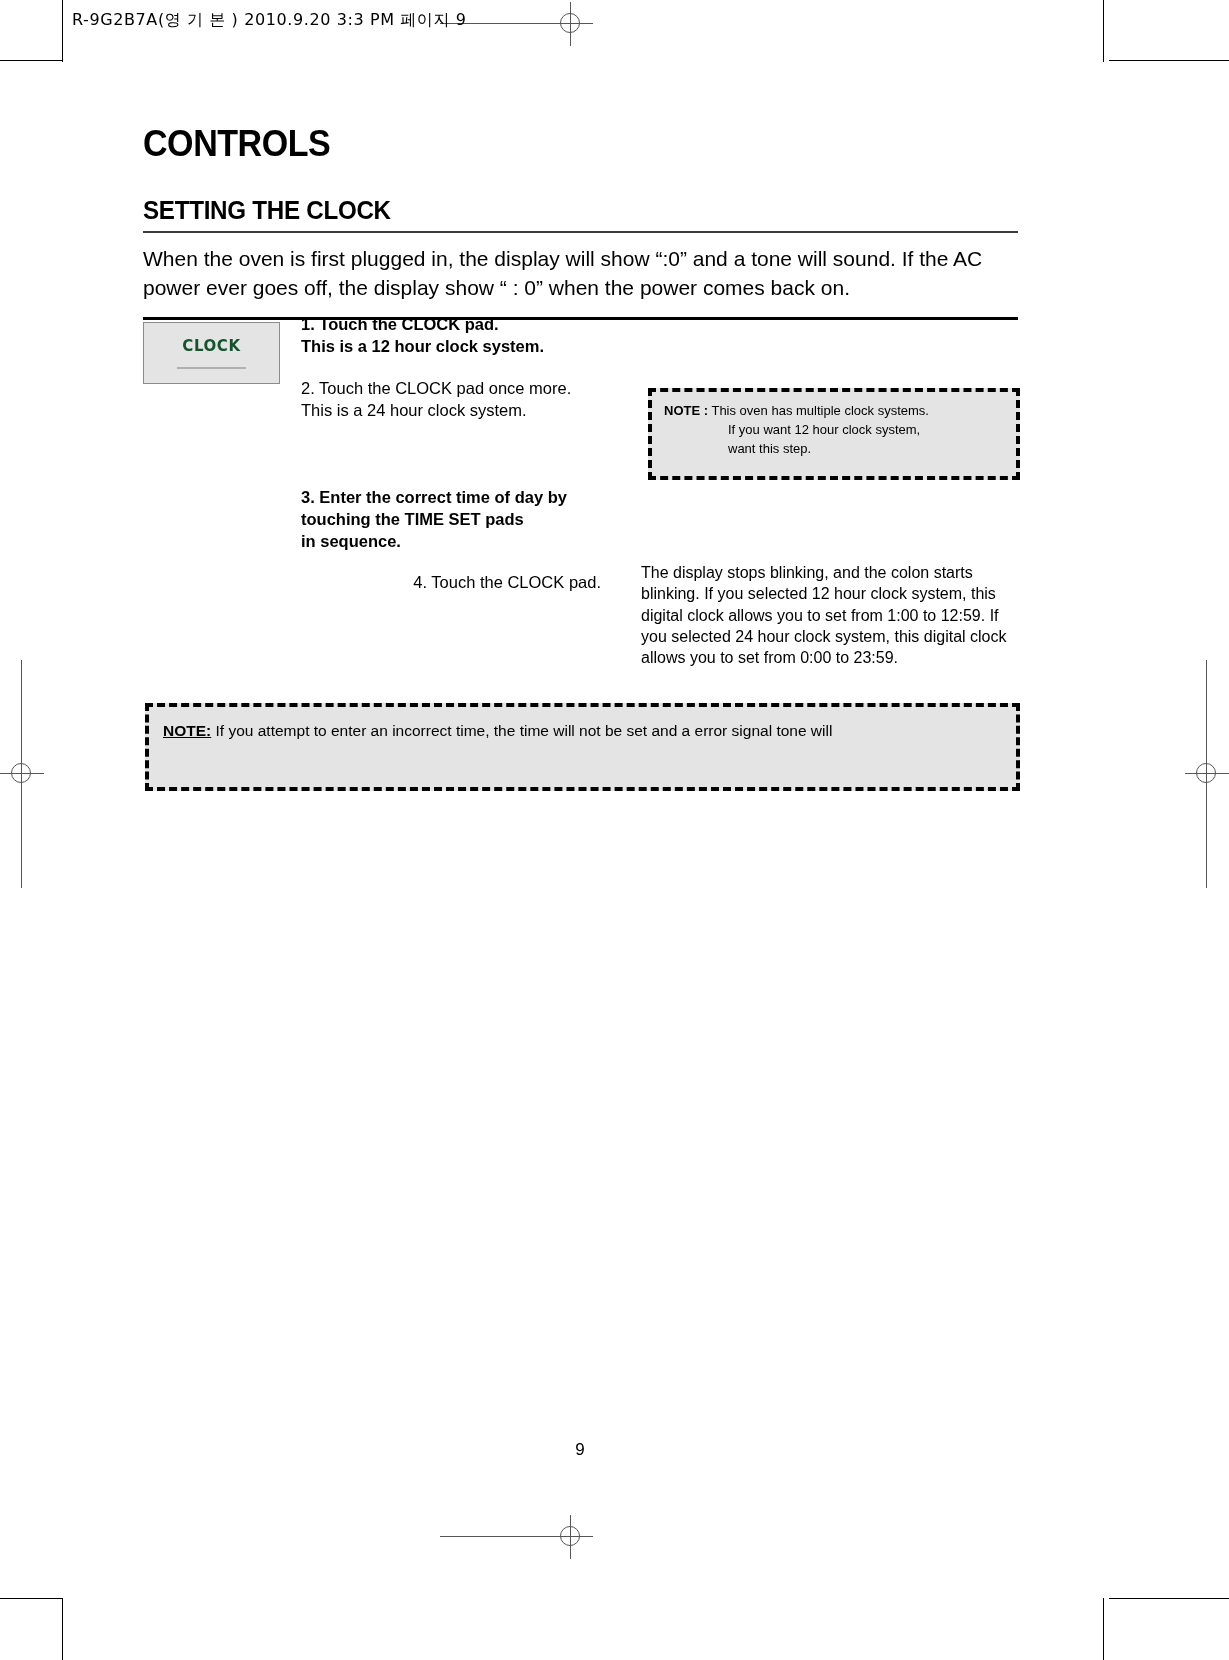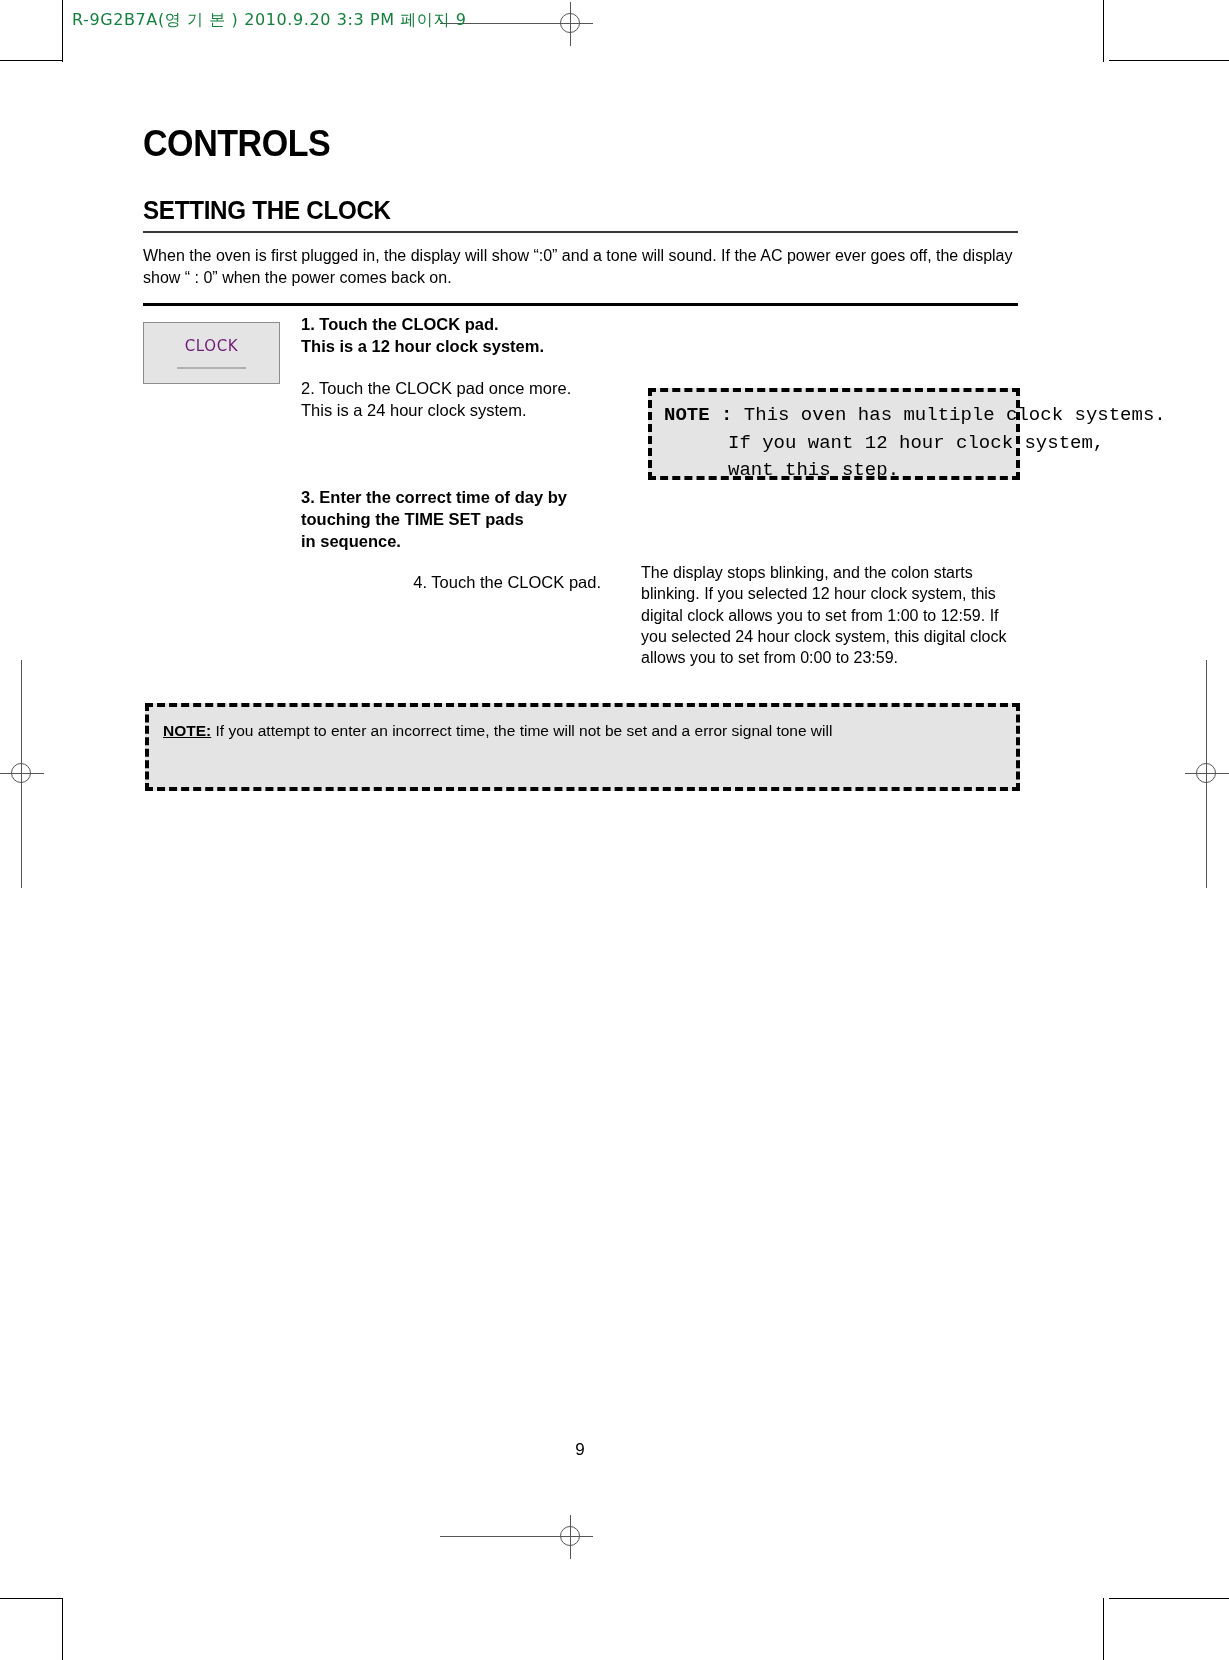--- a/index.html
+++ b/index.html
@@ -71,21 +71,21 @@
   .guide-right-v { left: 1206px; top: 660px;  width: 1px;   height: 92px; }
   .guide-right-v2{ left: 1206px; top: 796px;  width: 1px;   height: 92px; }
 
   
   .header-stamp {
     position: absolute;
     left: 72px;
     top: 10px;
     font-size: 16px;
     letter-spacing: 0.6px;
-    color: #15803d;
+    color: #000000;
     white-space: nowrap;
     font-family: "DejaVu Sans", sans-serif;
   }
 
   
   .page {
     position: absolute;
     left: 143px;
     top: 125px;
     width: 875px;
@@ -112,21 +112,21 @@
   }
 
   .rule-thin {
     width: 875px;
     height: 2px;
     background: #3a3a3a;
     margin: 0 0 12px 0;
   }
 
   .intro {
-    font-size: 16px;
+    font-size: 21px;
     line-height: 1.38;
     margin: 0 0 14px 0;
   }
 
   .rule-thick {
     width: 875px;
     height: 3px;
     background: #000;
     margin: 0 0 22px 0;
   }
@@ -141,23 +141,23 @@
     background: #e4e4e4;
     border: 1px solid #8c8c8c;
     box-sizing: border-box;
   }
   .clock-pad .pad-label {
     position: absolute;
     left: 0; right: 0;
     top: 14px;
     text-align: center;
     font-size: 15px;
-    font-weight: normal;
+    font-weight: bold;
     letter-spacing: 0.6px;
-    color: #701a75;
+    color: #14532d;
     font-family: "DejaVu Sans", sans-serif;
   }
   .clock-pad .pad-underline {
     position: absolute;
     left: 33px;
     right: 33px;
     top: 44px;
     height: 2px;
     background: #b0b0b0;
   }
@@ -182,24 +182,23 @@
     box-sizing: border-box;
   }
   .note-side {
     left: 648px;
     top: 388px;
     width: 372px;
     height: 92px;
     padding: 10px 12px 0 12px;
   }
   .note-side .note-line {
-    font-size: 19px;
+    font-size: 13px;
     line-height: 1.45;
     white-space: nowrap;
-    font-family: Liberation Mono, monospace;
   }
   .note-side .note-lead {
     font-weight: bold;
   }
   .note-side .note-indent {
     padding-left: 64px;
   }
 
   
   .explain {

